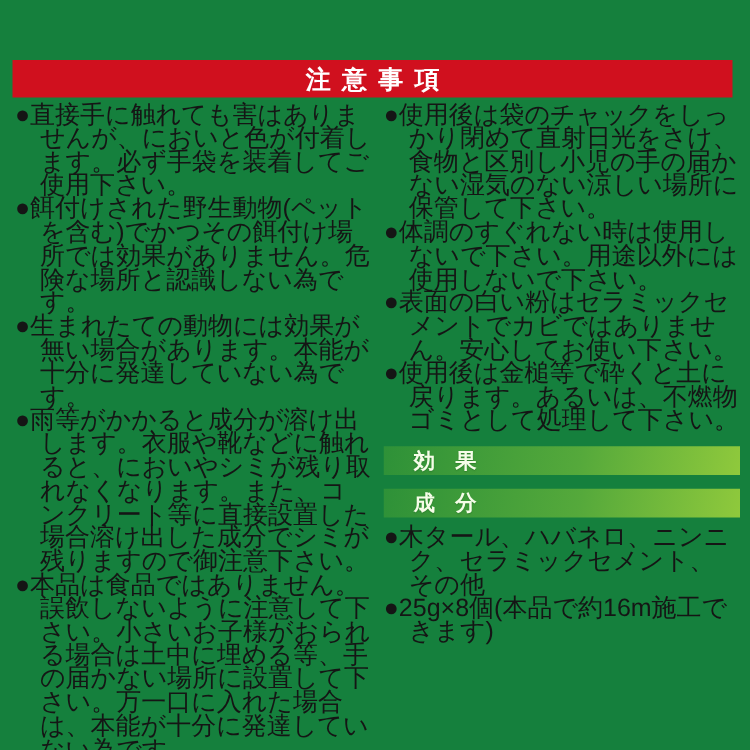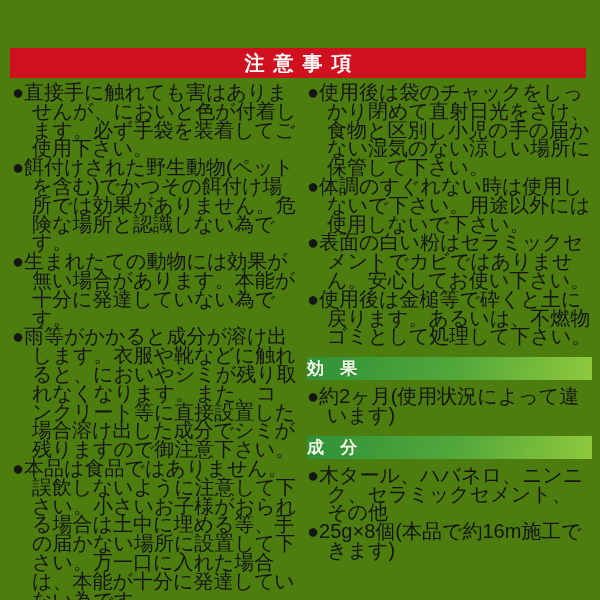--- a/index.html
+++ b/index.html
@@ -1,20 +1,20 @@
 <!DOCTYPE html>
 <html><head>
 <meta charset="utf-8">
 <style>
   html, body { margin: 0; padding: 0; background: #ffffff; }
   .page {
     position: relative;
     width: 600px;
     height: 600px;
-    background: #4d7c0f;
+    background: #15803d;
     overflow: hidden;
     font-family: "Liberation Sans", "DejaVu Sans", sans-serif;
     color: #151515;
   }
   .header-bar {
     position: absolute;
     left: 10px;
     top: 48px;
     width: 576px;
     height: 30px;
@@ -50,21 +50,21 @@
     text-align: left;
     color: #151515;
     font-weight: 500;
   }
   .green-bar {
     height: 23px;
     margin: 11px 0 7px 0;
     background: linear-gradient(100deg, #2e9138 0%, #55a93b 55%, #8fc93c 100%);
     display: flex;
     align-items: flex-end;
-    padding-left: 0;
+    padding-left: 24px;
     box-sizing: border-box;
   }
   .green-bar .section-title {
     color: #f5fde8;
     font-weight: bold;
     font-size: 17px;
     letter-spacing: 0.95em;
     white-space: nowrap;
     text-shadow: 0 1px 1px rgba(20,80,20,0.35);
   }
@@ -92,21 +92,20 @@
       <div>
           <p class="caution">●使用後は袋のチャックをしっかり閉めて直射日光をさけ、食物と区別し小児の手の届かない湿気のない涼しい場所に保管して下さい。</p>
           <p class="caution">●体調のすぐれない時は使用しないで下さい。用途以外には使用しないで下さい。</p>
           <p class="caution">●表面の白い粉はセラミックセメントでカビではありません。安心してお使い下さい。</p>
           <p class="caution">●使用後は金槌等で砕くと土に戻ります。あるいは、不燃物ゴミとして処理して下さい。</p>
         </div>
 
       <div class="green-bar">
         <span class="section-title">効果</span>
       </div>
-      <p class="section-body">●約2ヶ月(使用状況によって違います)</p>
 
       <div class="green-bar">
         <span class="section-title">成分</span>
       </div>
       <p class="section-body">●木タール、ハバネロ、ニンニク、セラミックセメント、その他</p>
 
       <p class="section-body">●25g×8個(本品で約16m施工できます)</p>
     </div>
 
   </div>

